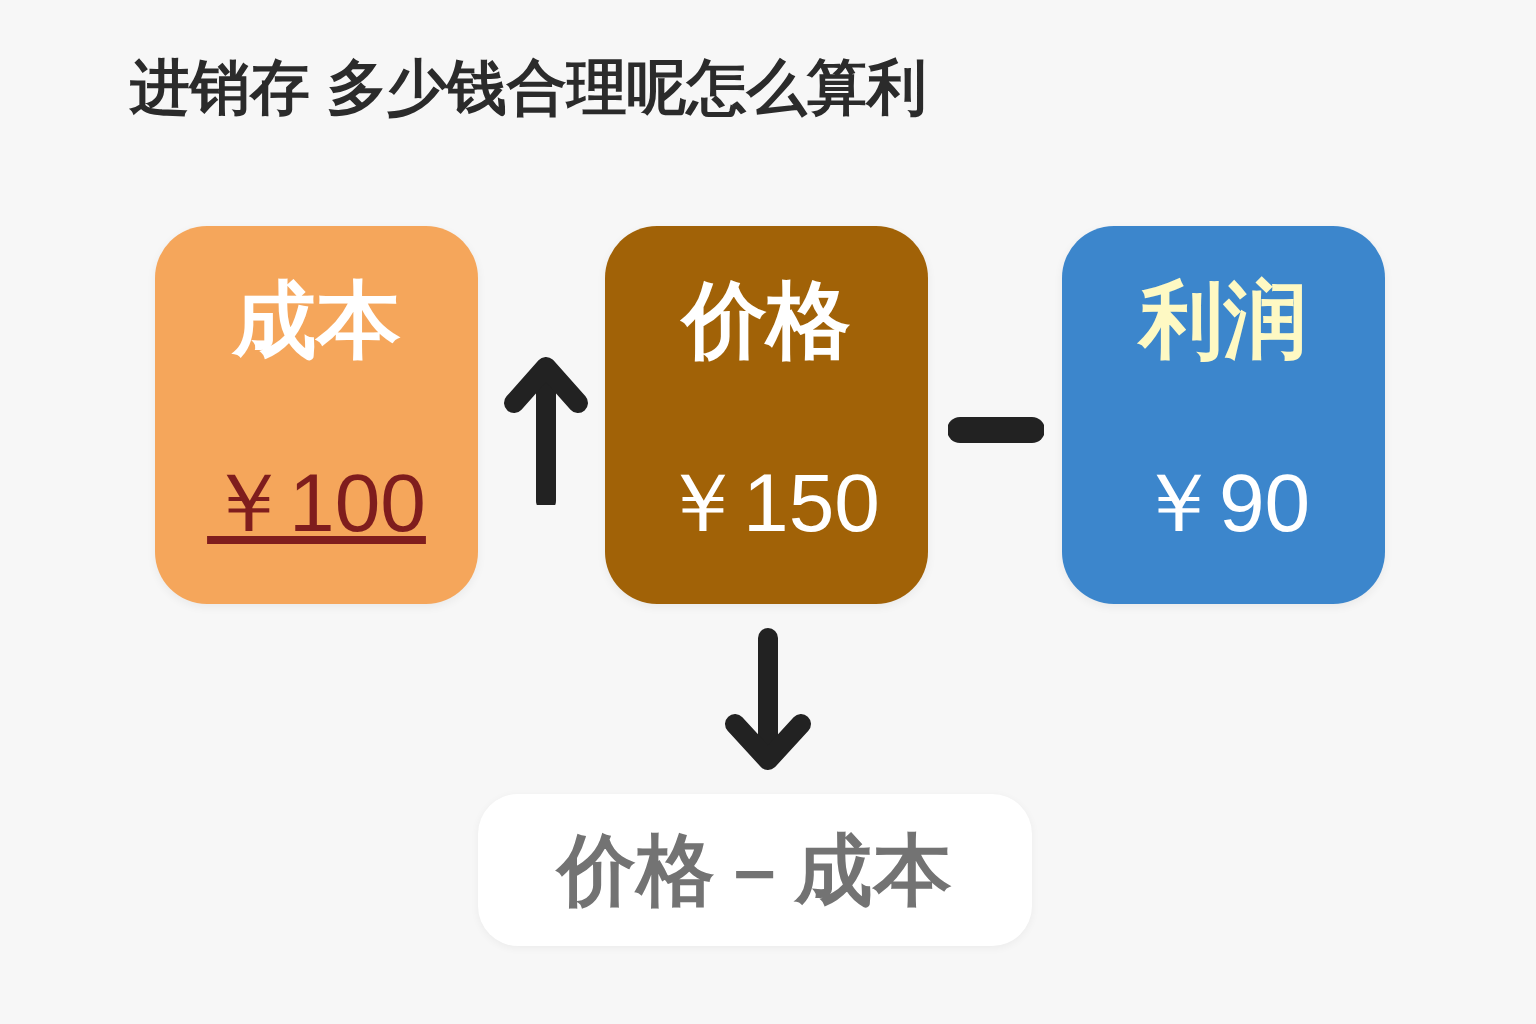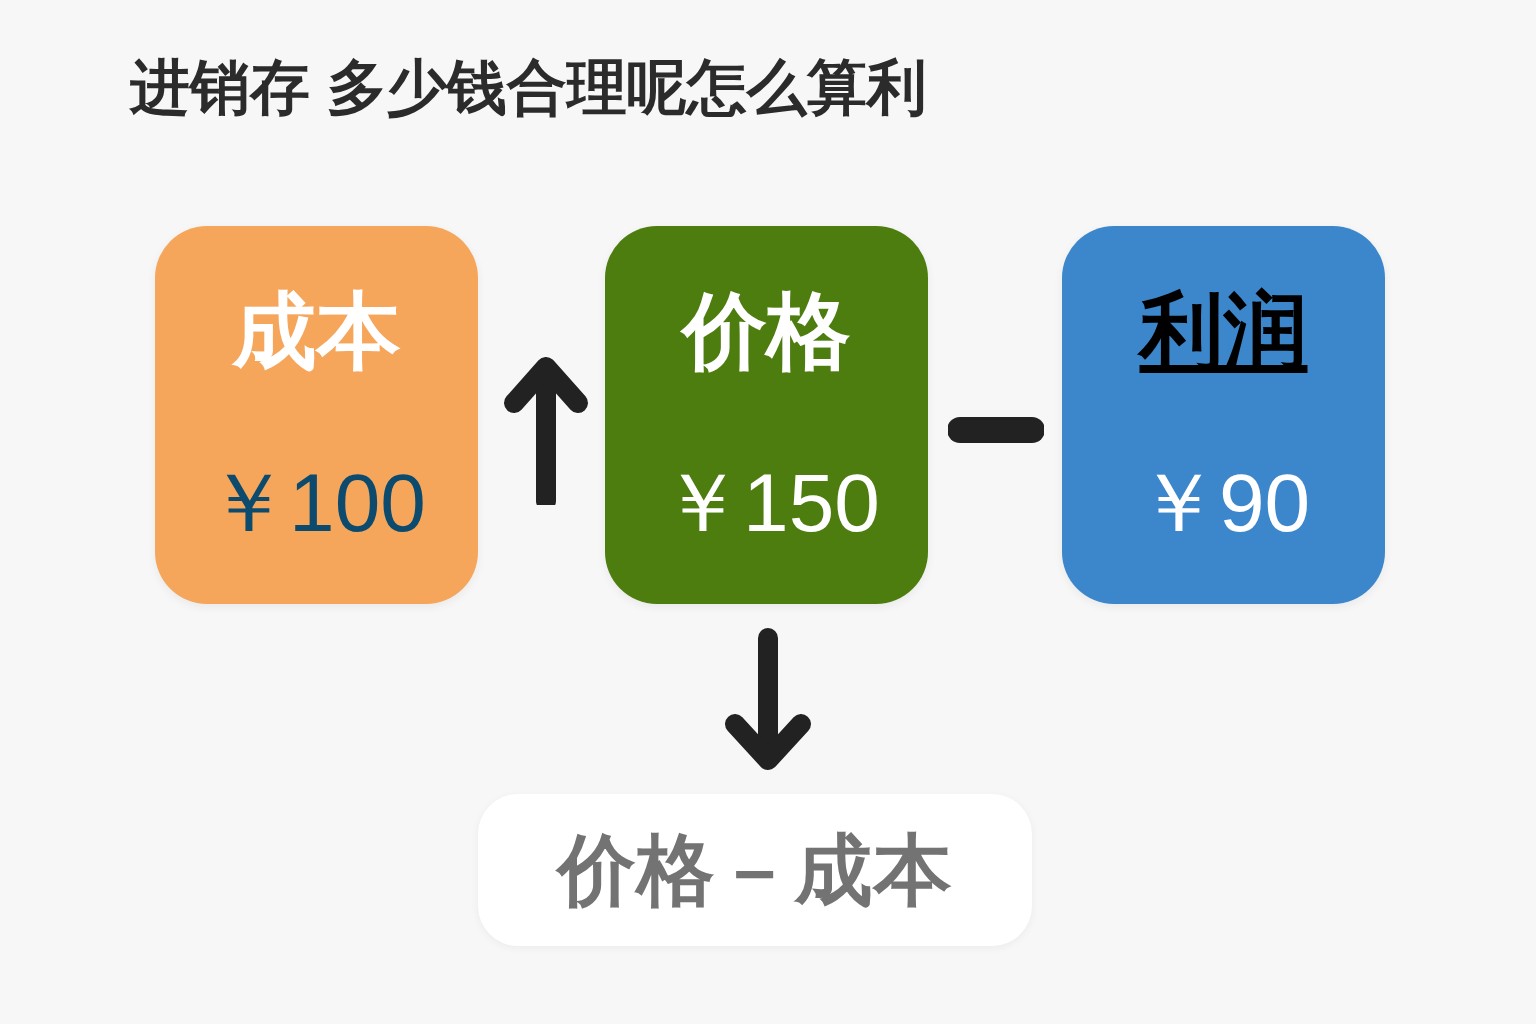--- a/index.html
+++ b/index.html
@@ -50,21 +50,20 @@
     position: absolute;
     left: 0;
     right: 0;
     top: 48px;
     text-align: center;
     font-size: 84px;
     line-height: 92px;
     font-weight: 700;
     color: #ffffff;
     white-space: nowrap;
-    margin-top: 11px;
   }
   .card-amount {
     position: absolute;
     left: 0;
     right: 0;
     bottom: 56px;
     text-align: center;
     font-size: 82px;
     line-height: 90px;
     font-weight: 400;
@@ -124,30 +123,30 @@
 </style>
 </head>
 <body>
 
 <div id="stage" style="background: rgb(247, 247, 247);">
 
   <div class="page-title" style="color: rgb(43, 43, 43);">进销存 多少钱合理呢怎么算利</div>
 
   <div class="card" id="card-cost" style="background: rgb(245, 166, 91);">
     <div class="card-label" style="color: rgb(255, 255, 255);">成本</div>
-    <div class="card-amount" style="color: #0c4a6e;">￥100</div>
+    <div class="card-amount" style="color: #7f1d1d; text-decoration: underline;">￥100</div>
   </div>
 
-  <div class="card" id="card-price" style="background: #4d7c0f;">
+  <div class="card" id="card-price" style="background: #a16207;">
     <div class="card-label" style="color: rgb(255, 255, 255);">价格</div>
     <div class="card-amount" style="color: rgb(255, 255, 255); padding-left: 8px;">￥150</div>
   </div>
 
   <div class="card" id="card-profit" style="background: rgb(60, 134, 204);">
-    <div class="card-label" style="color: #000000; text-decoration: underline;">利润</div>
+    <div class="card-label" style="color: #fef9c3;">利润</div>
     <div class="card-amount" style="color: rgb(255, 255, 255);">￥90</div>
   </div>
 
   <div class="op-up-arrow">
     <svg width="92" height="150" viewBox="0 0 92 150" aria-hidden="true">
       <g stroke="#222222" fill="none" stroke-linecap="round" stroke-linejoin="round">
         <line x1="46" y1="146" x2="46" y2="14" stroke-width="20" stroke="#222222"></line>
         <polyline points="14,48 46,12 78,48" stroke-width="20" stroke="#222222"></polyline>
       </g>
     </svg>

